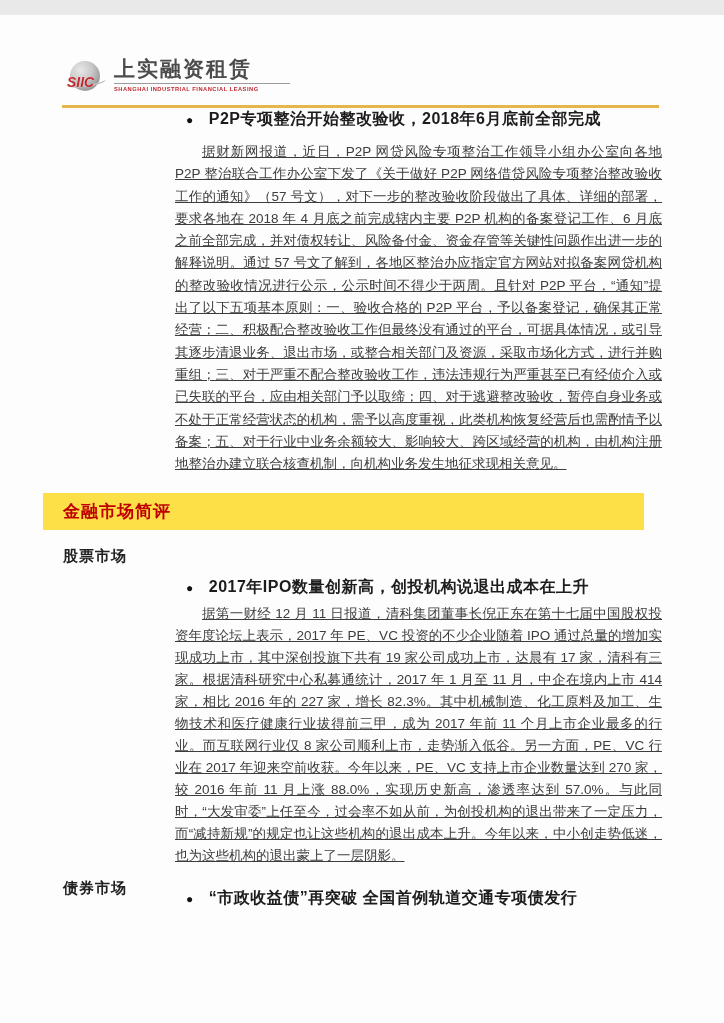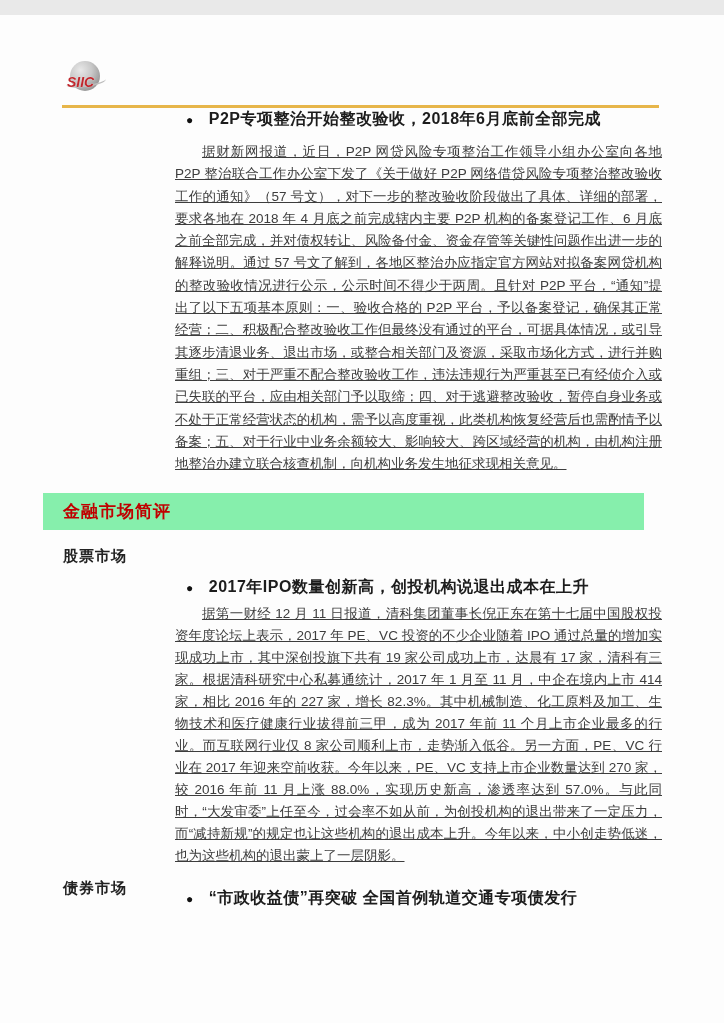--- a/index.html
+++ b/index.html
@@ -34,21 +34,21 @@
     border-bottom:1.5px solid #9a9a9a;padding-bottom:3px;line-height:1.1;
   }
   .logo-en{
     font-size:7px;color:#c0272d;letter-spacing:0.6px;margin-top:2px;
     transform:scale(0.82);transform-origin:left top;white-space:nowrap;font-weight:bold;
   }
   
   .gold-line{position:absolute;left:62px;top:90px;width:597px;height:3px;background:#e7b64a;}
   .banner{
     position:absolute;left:43px;top:478px;width:601px;height:37px;
-    background:#86efac;display:flex;align-items:center;
+    background:#fde047;display:flex;align-items:center;
   }
   .banner-title{font-size:17px;font-weight:bold;color:#c00000;padding-left:20px;letter-spacing:1px;}
   
   .bullet-head{
     position:absolute;left:186px;display:flex;align-items:center;
     font-weight:bold;font-size:16px;color:#1c1c1c;letter-spacing:0.5px;white-space:nowrap;
   }
   .bullet-head .bullet{font-size:12px;margin-right:15px;color:#111;}
   .h1{top:94px;}
   .h2{top:562px;}
@@ -77,20 +77,24 @@
 <body>
 
 <div class="page">
 
   <div class="logo">
     <div class="logo-emblem">
       <div class="logo-globe"></div>
       <div class="logo-swoosh"></div>
       <div class="logo-abbr">SIIC</div>
     </div>
+    <div class="logo-text">
+      <div class="logo-cn">上实融资租赁</div>
+      <div class="logo-en">SHANGHAI INDUSTRIAL FINANCIAL LEASING</div>
+    </div>
   </div>
 
   <div class="gold-line"></div>
 
   <div class="bullet-head h1">
     <span class="bullet">●</span>
     <span>P2P专项整治开始整改验收，2018年6月底前全部完成</span>
   </div>
 
   <div class="para p1">据财新网报道，近日，P2P 网贷风险专项整治工作领导小组办公室向各地 P2P 整治联合工作办公室下发了《关于做好 P2P 网络借贷风险专项整治整改验收工作的通知》（57 号文），对下一步的整改验收阶段做出了具体、详细的部署，要求各地在 2018 年 4 月底之前完成辖内主要 P2P 机构的备案登记工作、6 月底之前全部完成，并对债权转让、风险备付金、资金存管等关键性问题作出进一步的解释说明。通过 57 号文了解到，各地区整治办应指定官方网站对拟备案网贷机构的整改验收情况进行公示，公示时间不得少于两周。且针对 P2P 平台，“通知”提出了以下五项基本原则：一、验收合格的 P2P 平台，予以备案登记，确保其正常经营；二、积极配合整改验收工作但最终没有通过的平台，可据具体情况，或引导其逐步清退业务、退出市场，或整合相关部门及资源，采取市场化方式，进行并购重组；三、对于严重不配合整改验收工作，违法违规行为严重甚至已有经侦介入或已失联的平台，应由相关部门予以取缔；四、对于逃避整改验收，暂停自身业务或不处于正常经营状态的机构，需予以高度重视，此类机构恢复经营后也需酌情予以备案；五、对于行业中业务余额较大、影响较大、跨区域经营的机构，由机构注册地整治办建立联合核查机制，向机构业务发生地征求现相关意见。</div>

